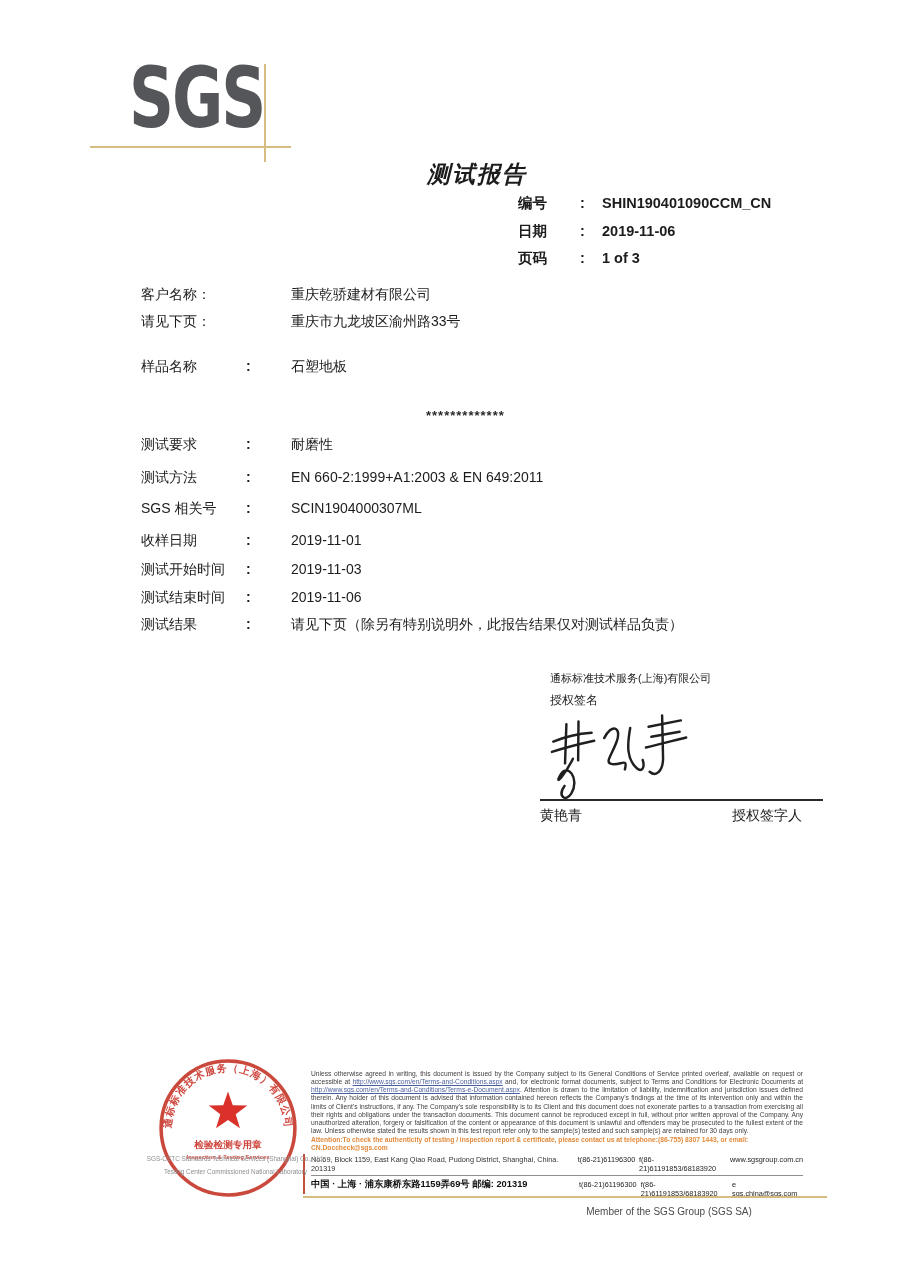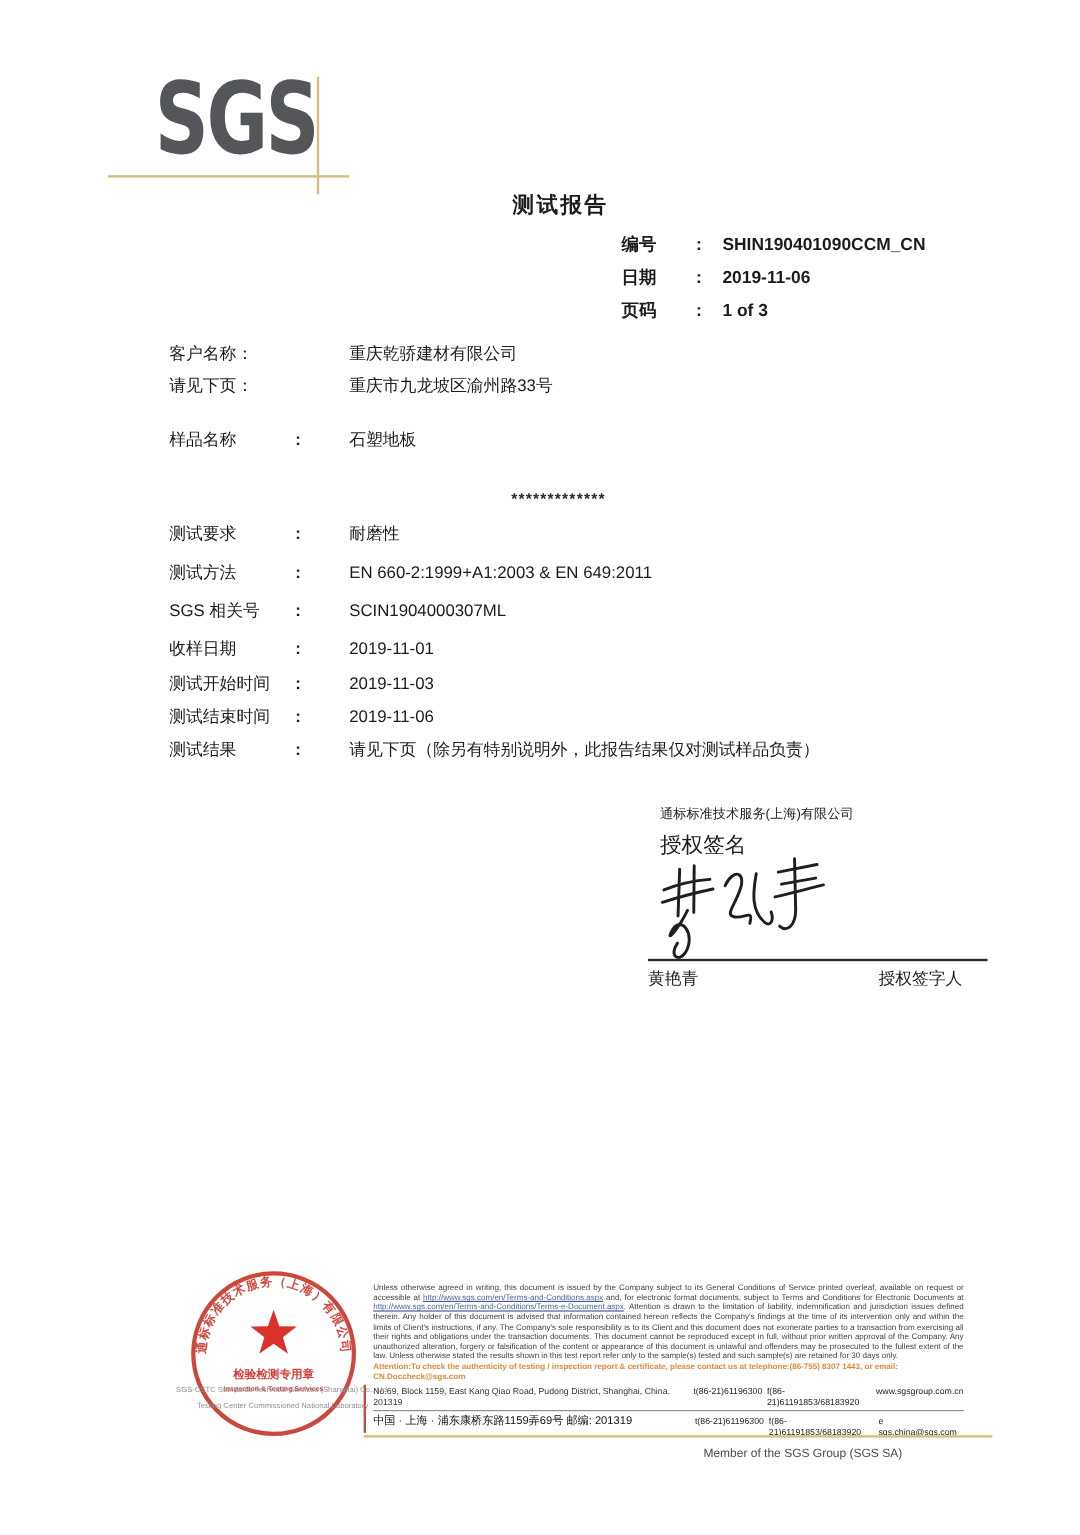--- a/index.html
+++ b/index.html
@@ -10,34 +10,34 @@
   
   .logo-text {
     position:absolute; left:96px; top:58px; font-size:92px; font-weight:bold;
     color:#55565a; letter-spacing:-3px; line-height:1;
     transform:scale(0.68,0.9); transform-origin:left top;
     font-family:"DejaVu Sans","Liberation Sans",sans-serif;
   }
   .logo-vline { position:absolute; left:231px; top:64px; width:2px; height:98px; background:#d4bd7e; }
   .logo-hline { position:absolute; left:57px; top:146px; width:201px; height:2px; background:#d4bd7e; }
   
-  .title { position:absolute; left:394px; top:159px; font-size:18px; font-weight:bold; letter-spacing:2px; margin:0; }
+  .title { position:absolute; left:394px; top:159px; font-size:23px; font-weight:bold; letter-spacing:2px; margin:0;font-style:italic; }
   .meta-row { position:absolute; left:485px; font-size:14.5px; font-weight:bold; white-space:nowrap; }
   .meta-label { display:inline-block; width:62px; }
   .meta-colon { display:inline-block; width:22px; }
   
   .info-row { position:absolute; left:108px; font-size:14px; white-space:nowrap; }
   .lbl-wide { display:inline-block; width:150px; }
   .lbl { display:inline-block; width:105px; }
   .col { display:inline-block; width:45px; font-weight:bold; }
   .disclaimer { position:absolute; left:112px; top:388px; font-size:13.5px; white-space:nowrap; }
   .stars { position:absolute; left:393px; top:408px; font-size:13px; font-weight:bold; letter-spacing:1px; color:#2a2a2a; }
   
   .sig-company { position:absolute; left:517px; top:671px; font-size:11px; }
-  .sig-heading { position:absolute; left:517px; top:692px; font-size:18px; }
+  .sig-heading { position:absolute; left:517px; top:692px; font-size:12px; }
   .sig-svg { position:absolute; left:508px; top:710px; }
   .sig-line { position:absolute; left:507px; top:799px; width:283px; height:2px; background:#2b2b2b; }
   .sig-name { position:absolute; left:507px; top:807px; font-size:14px; }
   .sig-role { position:absolute; left:699px; top:807px; font-size:14px; }
   
   .stamp-svg { position:absolute; left:121px; top:1054px; }
   .stamp-sub {
     position:absolute; left:110px; top:1152px; width:185px; text-align:center;
     font-size:6.4px; line-height:13px; color:#8f8f8f; z-index:3;
   }
@@ -45,21 +45,21 @@
   .footer { position:absolute; left:278px; top:1070px; width:492px; }
   .legal { font-size:6.7px; line-height:8.15px; color:#3f3f3f; text-align:justify; }
   .legal .lnk { color:#4a5f9d; text-decoration:underline; }
   .attention { font-size:6.7px; line-height:8.2px; color:#e08a3c; font-weight:bold; margin-top:1px; }
   .addr-row { display:flex; align-items:baseline; margin-top:2px; }
   .addr-en  { font-size:7.3px; color:#333; width:270px; }
   .addr-tel { font-size:7.3px; width:62px; }
   .addr-fax { font-size:7.3px; width:92px; }
   .addr-web { font-size:7.3px; }
   .addr-divider { border-top:1px solid #8f8f8f; margin-top:2px; }
-  .addr-cn { font-size:9.3px; font-weight:normal; width:270px; color:#111; }
+  .addr-cn { font-size:9.3px; font-weight:bold; width:270px; color:#111; }
   .red-vline { position:absolute; left:270px; top:1154px; width:2px; height:40px; background:#c25038; }
   .tan-bline { position:absolute; left:270px; top:1196px; width:524px; height:2px; background:#d4bd7e; }
   .member { position:absolute; left:480px; top:1206px; width:312px; text-align:center; font-size:10px; color:#4a4a4a; }
 </style>
 </head>
 <body>
 
 <div class="page">
 
   <div class="logo-text">SGS</div>

